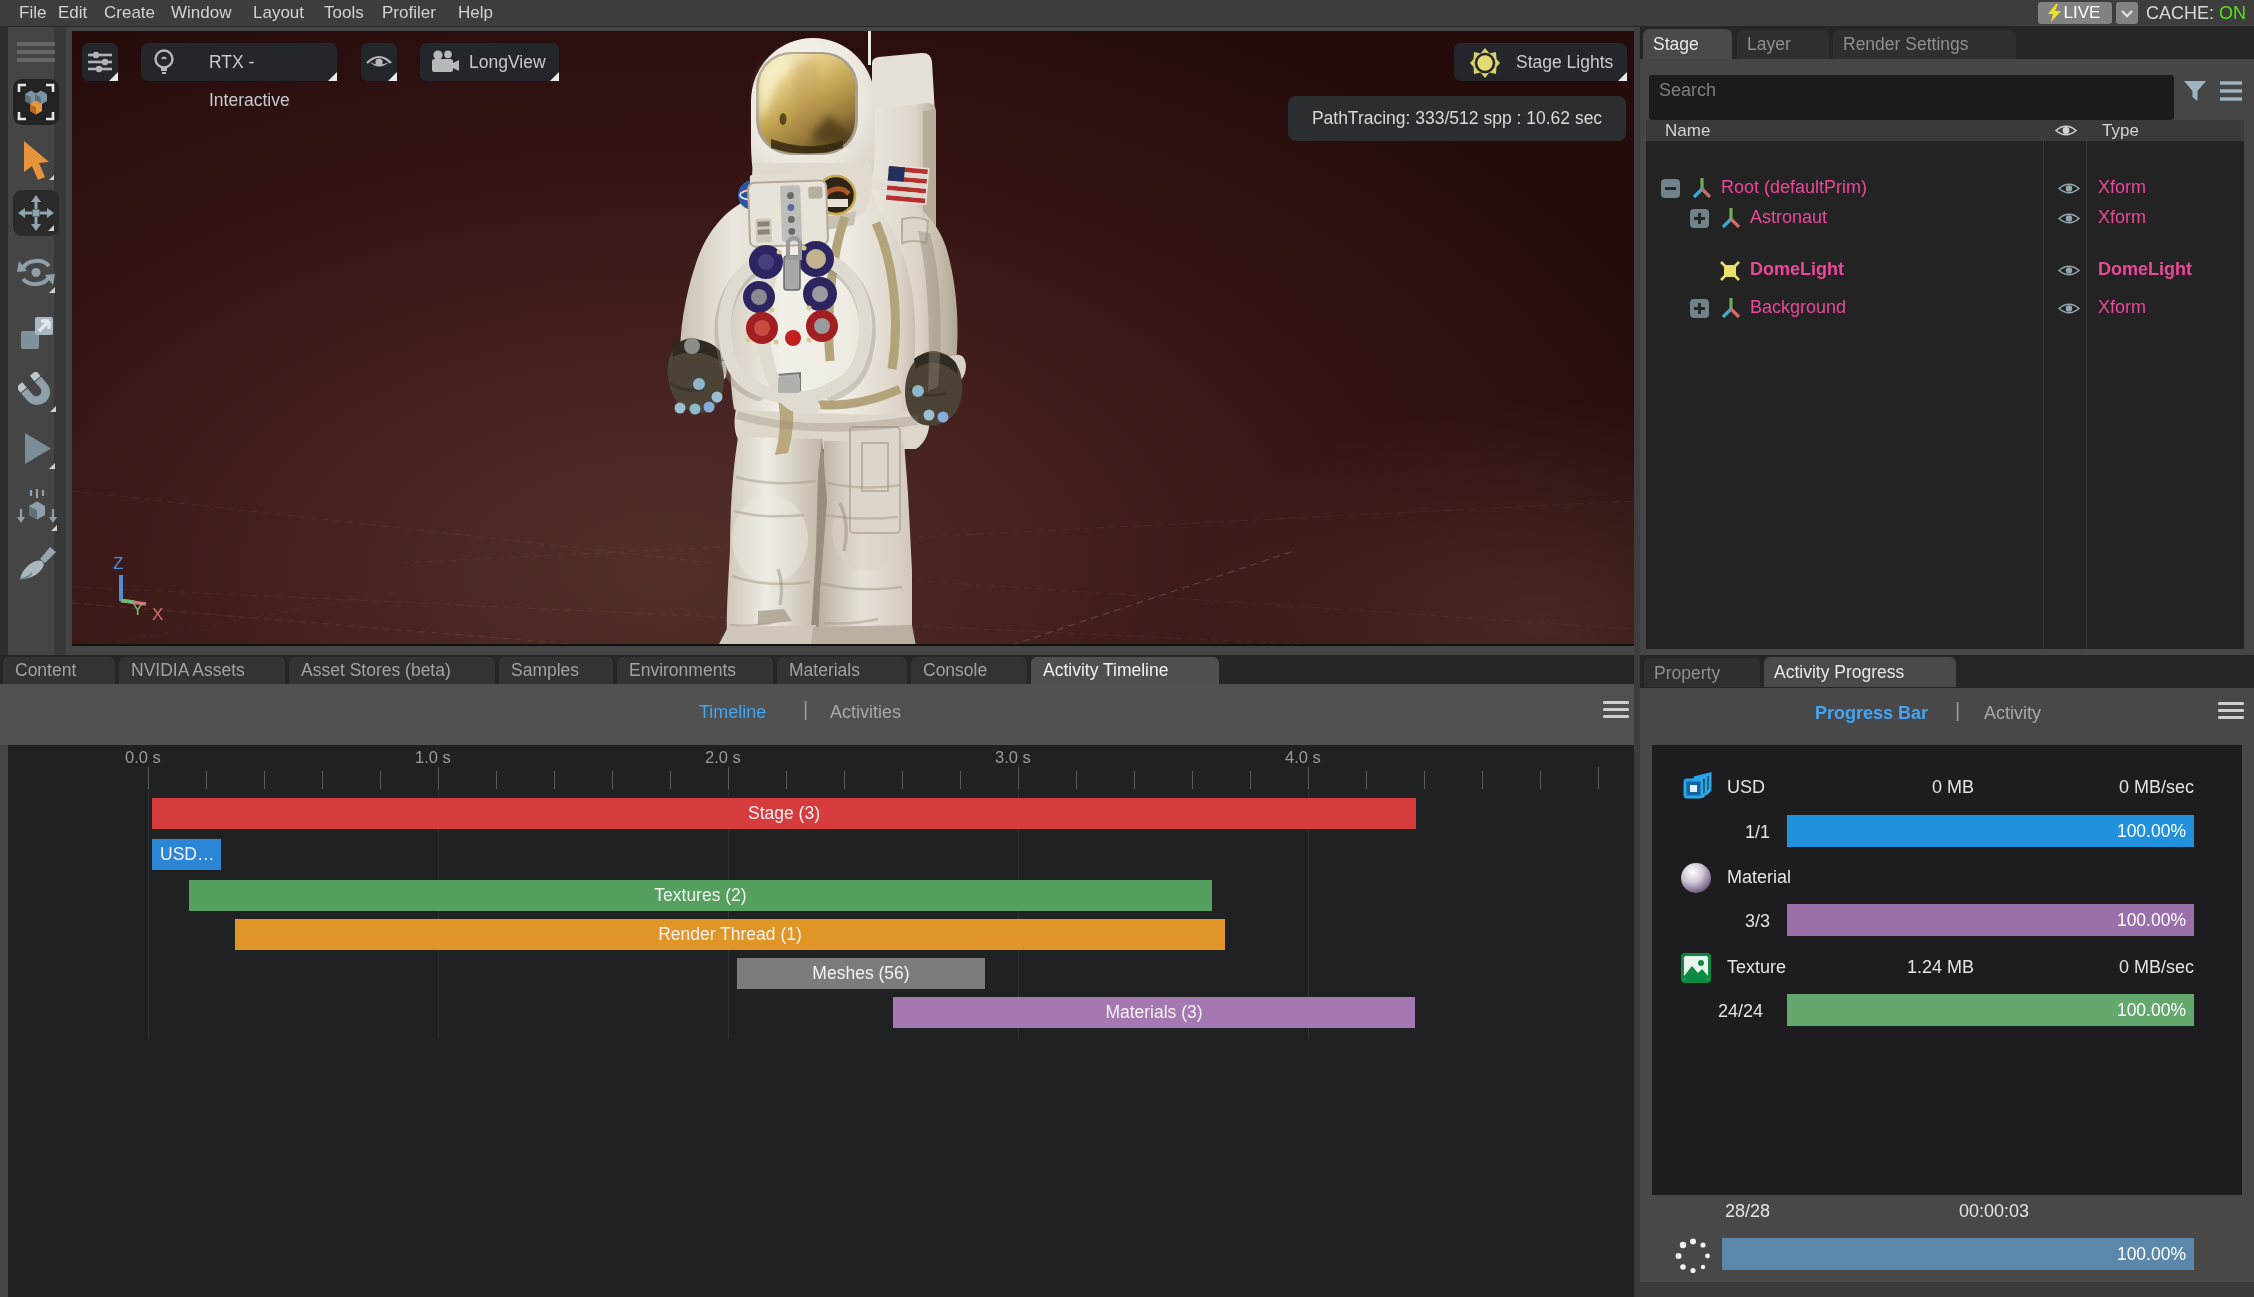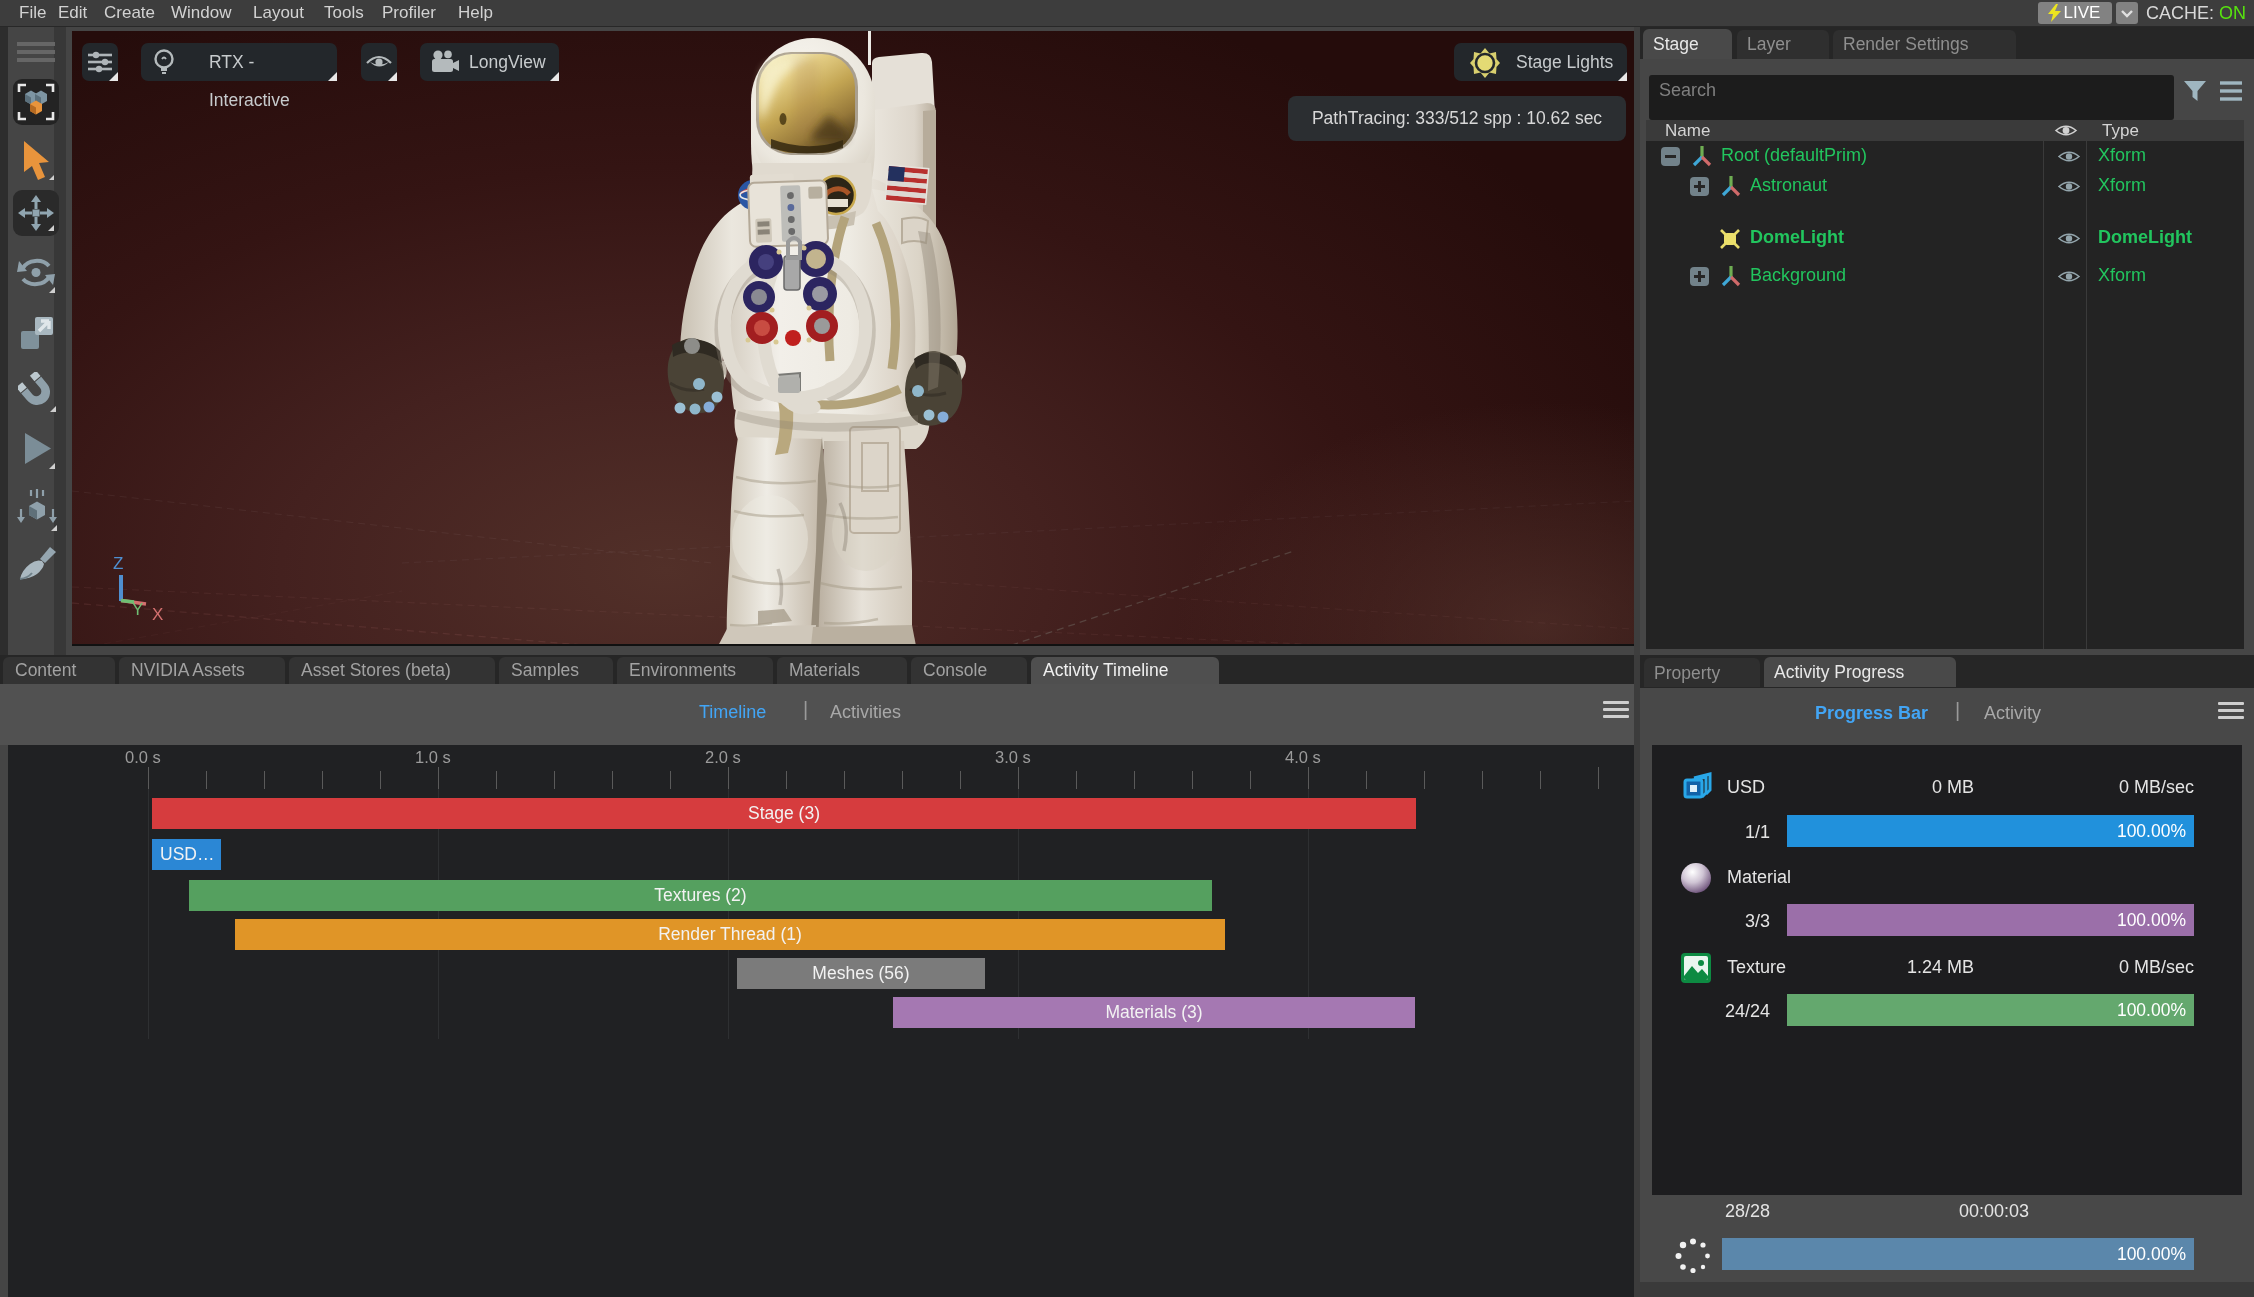--- a/index.html
+++ b/index.html
@@ -38,21 +38,21 @@
   .tab { position:absolute; top:3px; height:29px; border-radius:6px 6px 0 0;
     font-size:17.5px; text-align:left; padding-left:10px; }
   .tab.on { background:#494949; color:#e8e8e8; top:2px; height:30px; line-height:30px; }
   .tab.off { background:#2f2f2f; color:#8f8f8f; line-height:29px; }
   #rsearch { position:absolute; left:9px; top:48px; width:525px; height:45px;
     background:#1c1c1c; border-radius:3px; color:#7f7f7f; font-size:18px;
     line-height:30px; padding-left:10px; }
   #rheader { position:absolute; left:6px; top:93px; width:598px; height:21px;
     background:#3a3a3a; color:#d4d4d4; font-size:17px; }
   #rtree { position:absolute; left:6px; top:114px; width:598px; height:508px; background:#232323; }
-  .trow { position:absolute; left:0; width:100%; height:30px; color:#22c55e; font-size:18px; }
+  .trow { position:absolute; left:0; width:100%; height:30px; color:#ec4899; font-size:18px;margin-top:32px; }
   .trow .nm { position:absolute; top:4px; }
   .trow .ty { position:absolute; left:452px; top:4px; }
   .colsep { position:absolute; top:0; bottom:0; width:1px; background:#3a3a3a; }
   
   #blpanel { left:0; top:655px; width:1634px; height:642px; background:#454545; }
   #bltabs { position:absolute; left:0; top:0; width:100%; height:29px; background:#262626; }
   .btab { position:absolute; top:2px; height:27px; border-radius:6px 6px 0 0;
     background:#333333; color:#a2a2a2; font-size:17.5px; text-align:left; padding-left:12px;
     line-height:27px; }
   .btab.on { background:#4f4f4f; color:#f0f0f0; }
@@ -703,21 +703,21 @@
 
     <svg style="position:absolute;left:28px;top:207px;" width="32" height="32" viewBox="0 0 32 32">
       <rect x="1" y="1" width="30" height="30" rx="4" fill="#0d8a42"></rect>
       <rect x="4" y="4" width="24" height="24" rx="2" fill="#e9f5ee"></rect>
       <path d="M4 24 L12 14 L18 21 L22 17 L28 24 V26 Q28 28 26 28 H6 Q4 28 4 26 Z" fill="#0d8a42"></path>
       <circle cx="21" cy="11" r="3" fill="#0d8a42"></circle>
     </svg>
     <span class="plabel" style="left:75px; top:212px;">Texture</span>
     <span class="plabel" style="left:255px; top:212px;">1.24 MB</span>
     <span class="plabel" style="right:48px; top:212px;">0 MB/sec</span>
-    <span class="plabel" style="left:73px; top:256px;">24/24</span>
+    <span class="plabel" style="left:66px; top:256px;">24/24</span>
     <div class="pbar" style="top:249px; background:#64a86e;">
         <span>100.00%</span>
       </div>
   </div>
   <div id="brfoot">
     <span class="plabel" style="left:85px; top:6px;">28/28</span>
     <span class="plabel" style="left:319px; top:6px;">00:00:03</span>
     <svg style="position:absolute;left:34px;top:42px;" width="38" height="38" viewBox="0 0 38 38">
       <g fill="#f2f2f2">
           <circle cx="19" cy="4.5" r="3"></circle>

